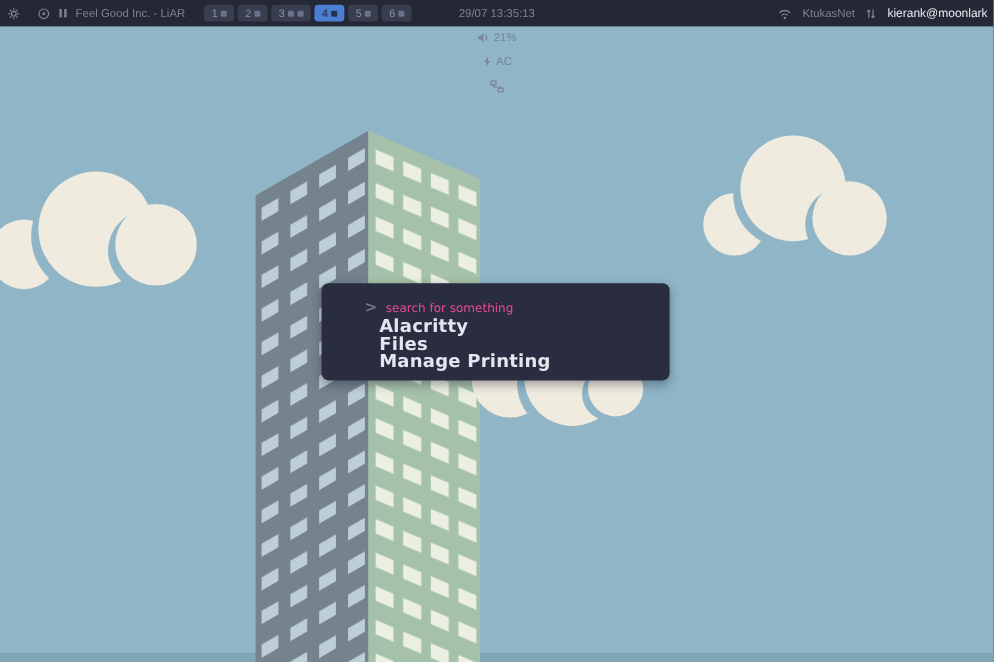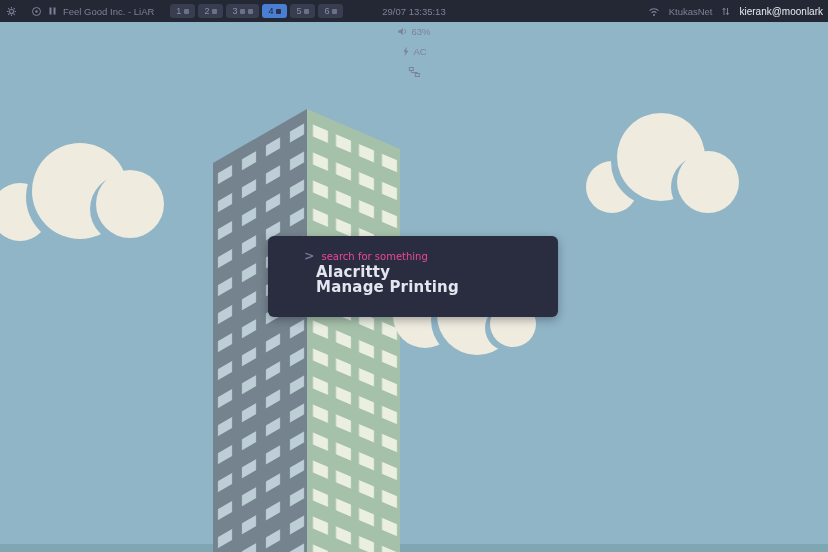--- a/index.html
+++ b/index.html
@@ -160,21 +160,21 @@
           <path d="M1,9.3 H11" stroke="#7c8297" stroke-width="1.2"></path>
         </svg>
         <span>9%</span>
       </span>
       <span class="clock">29/07 13:35:13</span>
       <span class="stat">
         <svg class="bicon" width="11" height="11" viewBox="0 0 11 11">
           <path d="M1,4.2 H3 L5.5,1.8 V9.2 L3,6.8 H1 Z" fill="#7c8297"></path>
           <path d="M7.3,3.3 a3.2,3.2 0 0 1 0,4.4" stroke="#7c8297" stroke-width="1" fill="none"></path>
         </svg>
-        <span>63%</span>
+        <span>21%</span>
       </span>
       <span class="stat">
         <svg class="bicon" width="9" height="11" viewBox="0 0 9 11">
           <path d="M5.5,0.8 L2,5.8 H4.2 L3.2,10 L7.2,4.8 H5 Z" fill="#7c8297"></path>
         </svg>
         <span>AC</span>
       </span>
       <span class="ico">
         <svg class="bicon" width="12" height="12" viewBox="0 0 12 12" stroke="#7c8297" stroke-width="1" fill="none">
           <rect x="1" y="1.5" width="4" height="3"></rect>
@@ -202,16 +202,17 @@
       <span class="user">kierank@moonlark</span>
     </div>
   </div>
 
   <div class="launcher">
     <div class="prompt-row">
       <span class="prompt">&gt;</span>
       <span class="query">search for something</span>
     </div>
     <div class="l-item">Alacritty</div>
+    <div class="l-item">Files</div>
     <div class="l-item">Manage Printing</div>
   </div>
 
 </div>
 
 </body></html>

